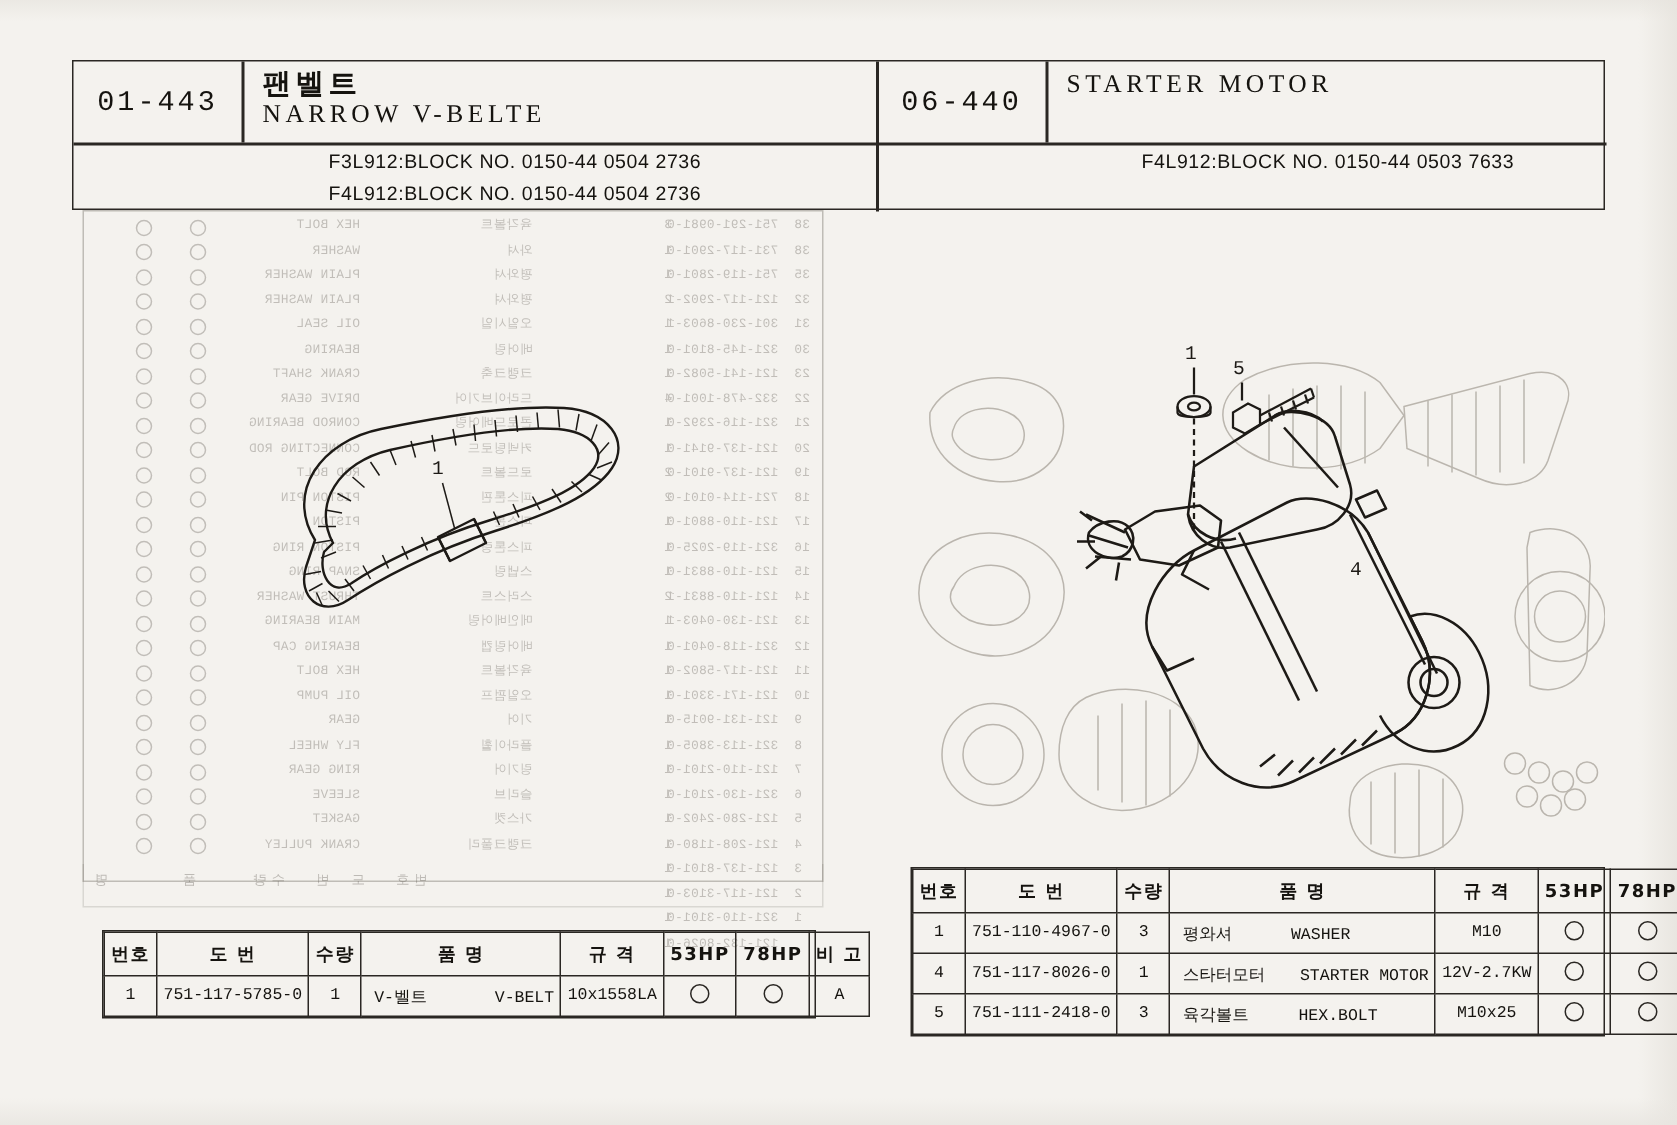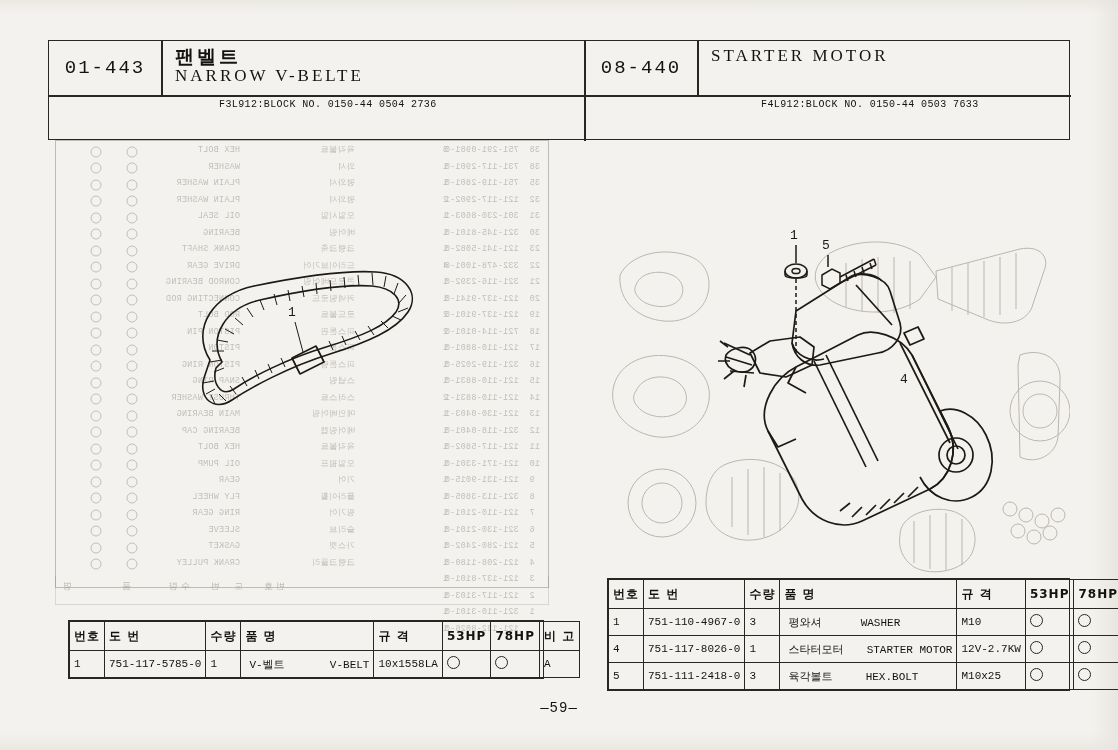--- a/index.html
+++ b/index.html
@@ -47,21 +47,21 @@
     line-height:1.05;
   }
   .title-en{
     font-family:"Liberation Serif", serif;font-size:17px;letter-spacing:3px;line-height:1.1;
   }
   .title-block.left{position:absolute;left:126px;top:6px;}
   .title-block.right{position:absolute;left:662px;top:6px;}
 
   .blocknos{
     position:absolute;top:56px;height:40px;
-    font-family:Liberation Mono, monospace;font-size:10px;line-height:1.65;
+    font-family:Liberation Sans, sans-serif;font-size:13px;line-height:1.65;
     letter-spacing:.4px;
   }
   .blocknos.left{left:170px;}
   .blocknos.right{left:712px;}
 
   
   .ghost{
     position:absolute;left:60px;top:142px;width:480px;height:440px;
     opacity:.30;
     transform:scaleX(-1);
@@ -106,21 +106,21 @@
     box-sizing:border-box;
     font-family:"Liberation Mono", monospace;
     font-size:11px;
     background:transparent;
     border-collapse:collapse;
   }
   .tbl table{border-collapse:collapse;width:100%;}
   .tbl th,.tbl td{
     border:1px solid #2a2723;
     padding:0 4px;
-    text-align:left;
+    text-align:center;
     vertical-align:middle;
     white-space:nowrap;
     font-weight:normal;
   }
   .tbl th{
     font-family:"DejaVu Sans", sans-serif;
     font-size:12px;font-weight:bold;letter-spacing:1px;
     height:28px;
   }
   .tbl td{height:26px;}
@@ -325,23 +325,24 @@
     <div class="hdr-code-line-l"></div>
     <div class="hdr-code-line-r"></div>
 
     <div class="code left">01-443</div>
     <div class="title-block left">
       <div class="title-ko">팬벨트</div>
       <div class="title-en">NARROW  V-BELTE</div>
     </div>
     <div class="blocknos left">
       <div>F3L912:BLOCK NO. 0150-44 0504 2736</div>
+      <div>F4L912:BLOCK NO. 0150-44 0504 2736</div>
     </div>
 
-    <div class="code right">08-440</div>
+    <div class="code right">06-440</div>
     <div class="title-block right">
       <div class="title-en">STARTER  MOTOR</div>
     </div>
     <div class="blocknos right">
       <div>F4L912:BLOCK NO. 0150-44 0503 7633</div>
     </div>
   </div>
 
   <svg class="illus-left" viewBox="0 0 280 200">
     <g fill="none" stroke="#1d1a16" stroke-width="1.6" stroke-linejoin="round">
@@ -576,15 +577,14 @@
           </td>
           <td>M10x25</td>
           <td><span class="circ"></span></td>
           <td><span class="circ"></span></td>
 
         </tr>
       </tbody>
     </table>
   </div>
 
-  <div class="page-num">—59—</div>
 
 </div>
 
 </body></html>

